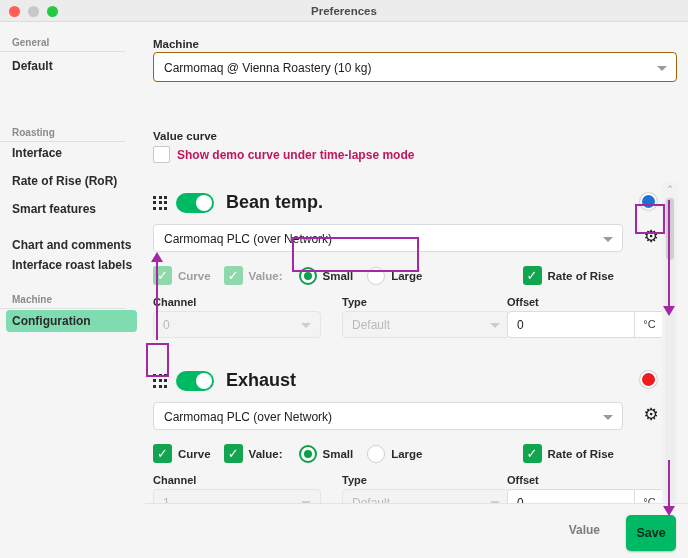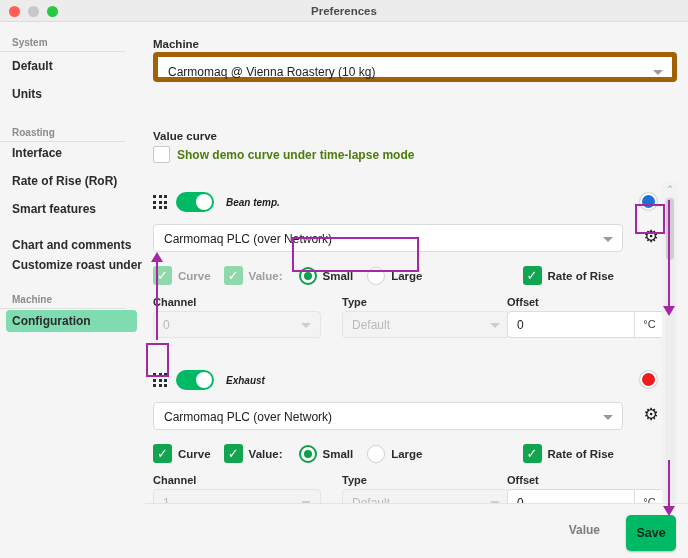--- a/index.html
+++ b/index.html
@@ -67,42 +67,42 @@
   }
   .lbl {
     font-size: 11.5px; font-weight: bold; color: #2b2b2b;
   }
 
   .machine-label { position: absolute; top: 16px; left: 8px; }
   .machine-select {
     position: absolute; top: 30px; left: 8px;
     width: 524px; height: 30px;
     background: #fff;
-    border: 5px solid #a16207;
+    border: 1px solid #a16207;
     border-radius: 4px;
   }
   .machine-select .val {
     position: absolute; left: 10px; top: 0; height: 30px; line-height: 30px;
     font-size: 12px; color: #202124;
   }
   .caret {
     position: absolute; right: 9px; top: 13px;
     width: 0; height: 0;
     border-left: 5px solid transparent;
     border-right: 5px solid transparent;
     border-top: 5px solid #9a9a9a;
   }
 
   .demo-label { position: absolute; top: 108px; left: 8px; }
   .demo-row { position: absolute; top: 124px; left: 8px; display: flex; align-items: center; gap: 7px; }
   .cb-empty {
     width: 17px; height: 17px;
     background: #fff; border: 1px solid #c9c9c9; border-radius: 2px;
   }
-  .demo-row span { font-size: 12px; color: #4d7c0f; font-weight: bold; }
+  .demo-row span { font-size: 12px; color: #be185d; font-weight: bold; }
 
   
   .scrollregion {
     position: absolute; top: 160px; left: 0;
     width: 543px; height: 335px;
     overflow: hidden;
     background: #f5f5f5;
   }
   .card {
     position: absolute; left: 0; width: 513px;
@@ -116,21 +116,21 @@
   }
   .handle i { width: 3px; height: 3px; background: #2b2b2b; display: block; }
   .toggle {
     width: 38px; height: 20px; border-radius: 10px; background: #00b964;
     position: relative; margin-left: 9px;
   }
   .toggle .knob {
     position: absolute; right: 2px; top: 2px;
     width: 16px; height: 16px; border-radius: 50%; background: #fff;
   }
-  .chname { margin-left: 12px; font-size: 10px; font-weight: bold; color: #1d1d1d; font-style: italic; }
+  .chname { margin-left: 12px; font-size: 18px; font-weight: bold; color: #1d1d1d; }
 
   .colordot {
     position: absolute; right: 0; top: 0;
     width: 17px; height: 17px; border-radius: 50%;
     border: 2px solid #fff;
     box-shadow: 0 0 2px rgba(0,0,0,.45);
   }
 
   .devrow { position: absolute; left: 8px; }
   .dev-select {
@@ -256,30 +256,29 @@
   <div class="titlebar">
     <div class="traffic">
       <span class="dot red"></span>
       <span class="dot yellow"></span>
       <span class="dot green"></span>
     </div>
     <div class="wtitle">Preferences</div>
   </div>
 
   <div class="sidebar">
-    <div class="side-group sg1">System</div>
+    <div class="side-group sg1">General</div>
     <div class="side-item" style="top:33px">Default</div>
-    <div class="side-item" style="top:61px">Units</div>
 
     <div class="side-group sg2">Roasting</div>
     <div class="side-item" style="top:120px">Interface</div>
     <div class="side-item" style="top:148px">Rate of Rise (RoR)</div>
     <div class="side-item" style="top:176px">Smart features</div>
     <div class="side-item" style="top:212px">Chart and comments</div>
-    <div class="side-item" style="top:232px">Customize roast under</div>
+    <div class="side-item" style="top:232px">Interface roast labels</div>
 
     <div class="side-group sg3">Machine</div>
     <div class="side-item active" style="top:288px">Configuration</div>
   </div>
 
   <div class="main">
 
     <div class="lbl machine-label">Machine</div>
     <div class="machine-select">
       <div class="val">Carmomaq @ Vienna Roastery (10 kg)</div>

